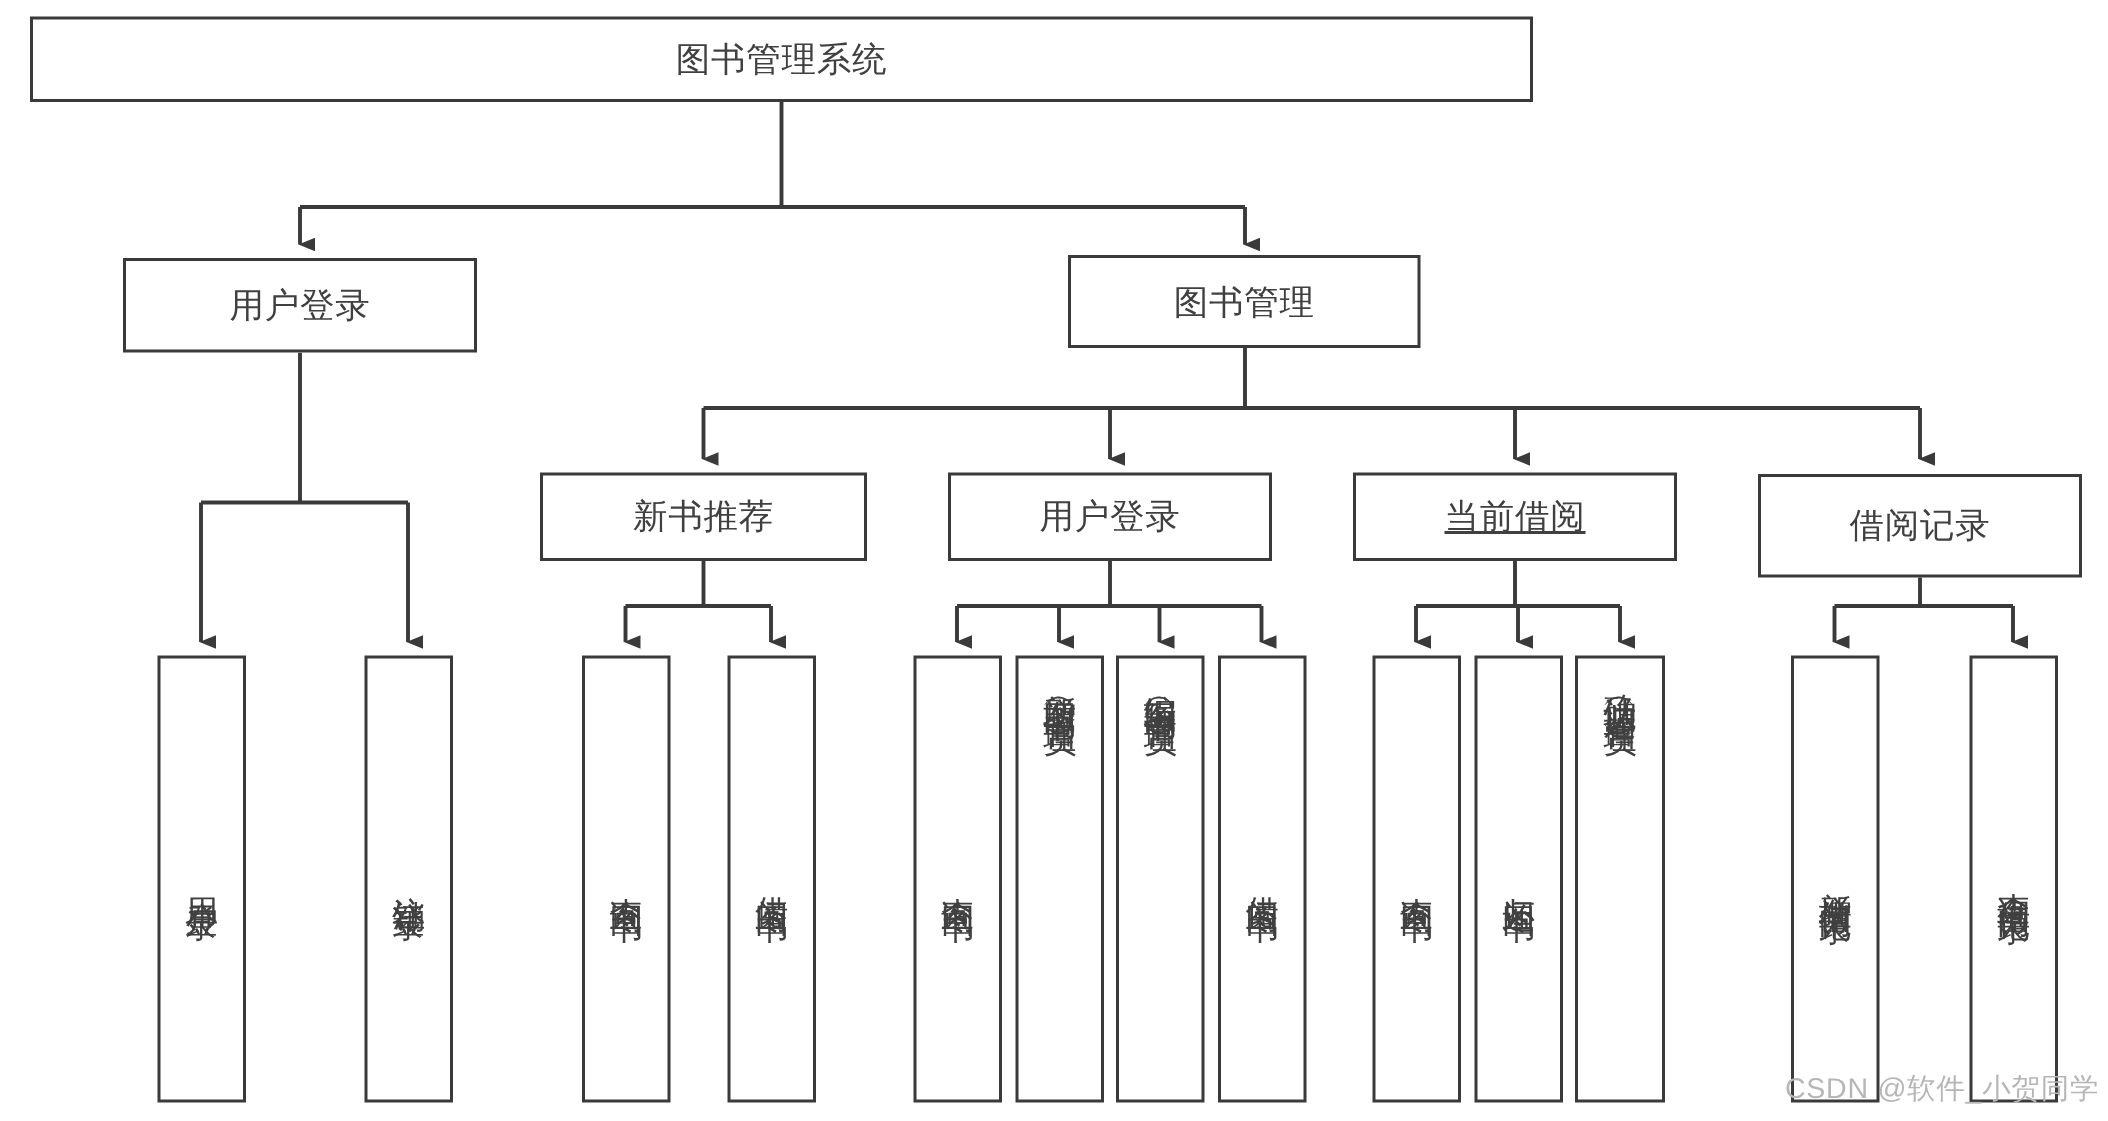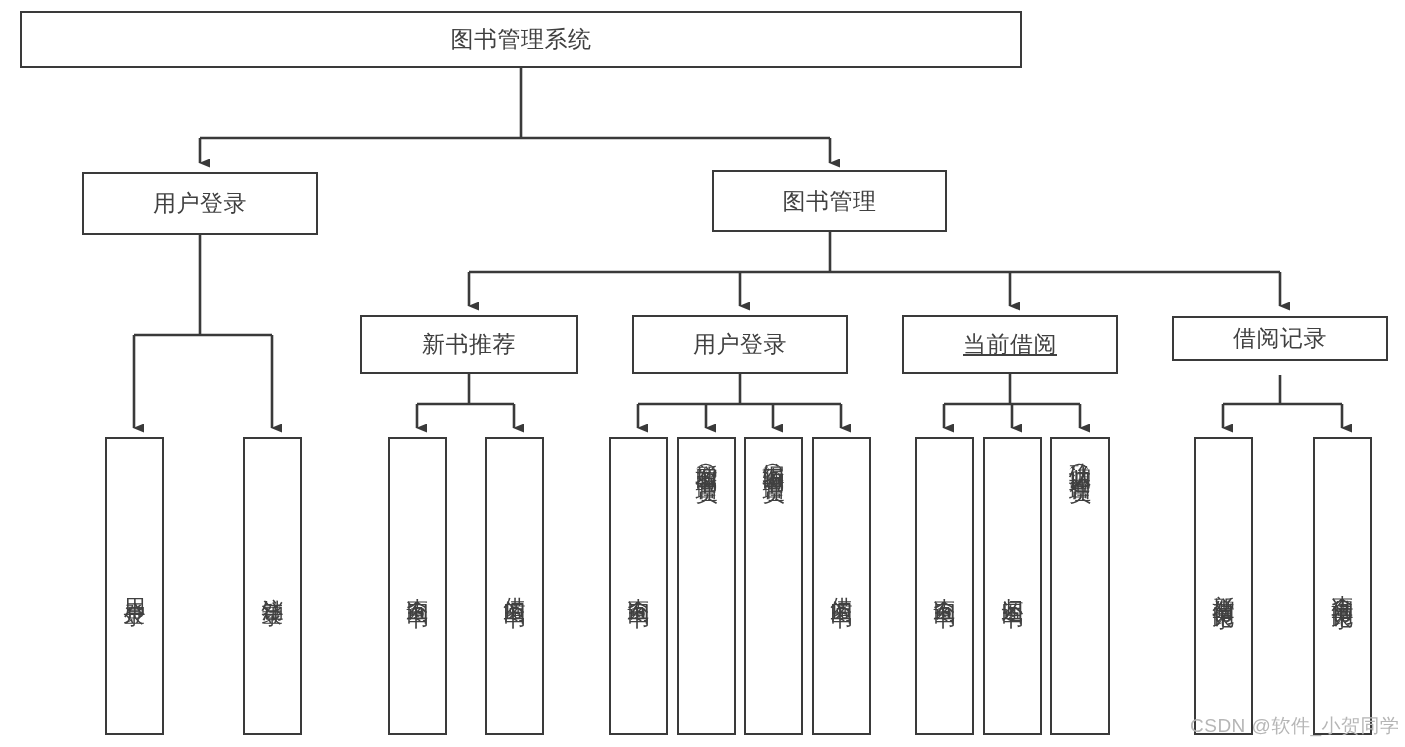--- a/index.html
+++ b/index.html
@@ -141,21 +141,21 @@
 
   <div class="node-box node-h" style="left:712px; top:170px; width:235px; height:62px;">
     <span class="node-label">图书管理</span>
   </div>
   <div class="node-box node-h" style="left:632px; top:315px; width:216px; height:59px;">
     <span class="node-label">用户登录</span>
   </div>
   <div class="node-box node-h" style="left:902px; top:315px; width:216px; height:59px;text-decoration:underline;">
     <span class="node-label">当前借阅</span>
   </div>
-  <div class="node-box node-h" style="left:1172px; top:316px; width:216px; height:45px;">
+  <div class="node-box node-h" style="left:1172px; top:316px; width:216px; height:69px;">
     <span class="node-label">借阅记录</span>
   </div>
 
   <div class="node-box node-v center-v" style="left:105px; top:437px; width:59px; height:298px;">
     <span class="node-label">用户登录</span>
   </div>
   <div class="node-box node-v center-v" style="left:243px; top:437px; width:59px; height:298px;">
     <span class="node-label">注销登录</span>
   </div>
 

